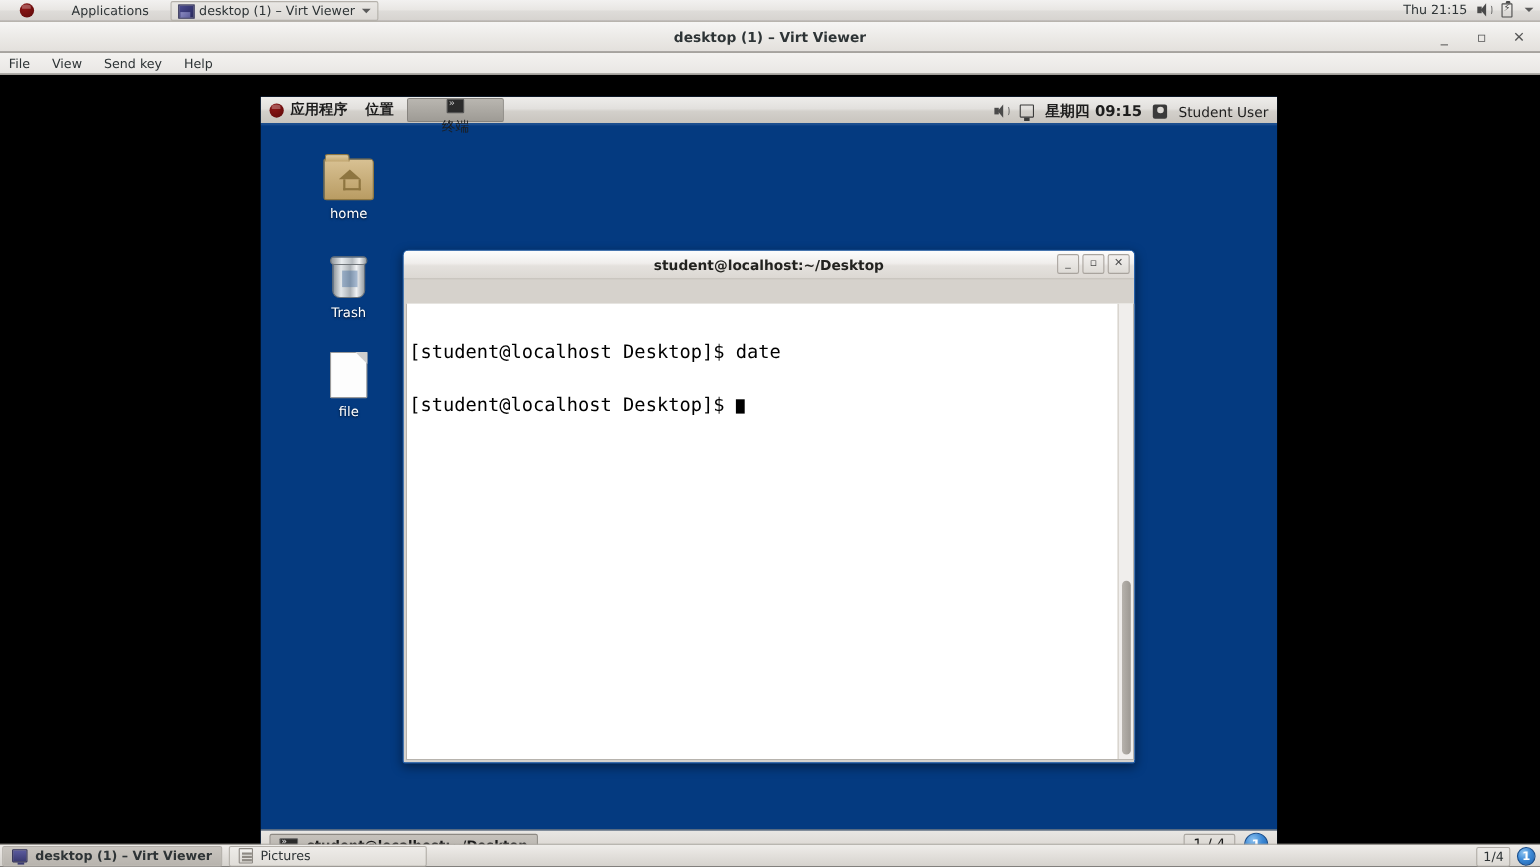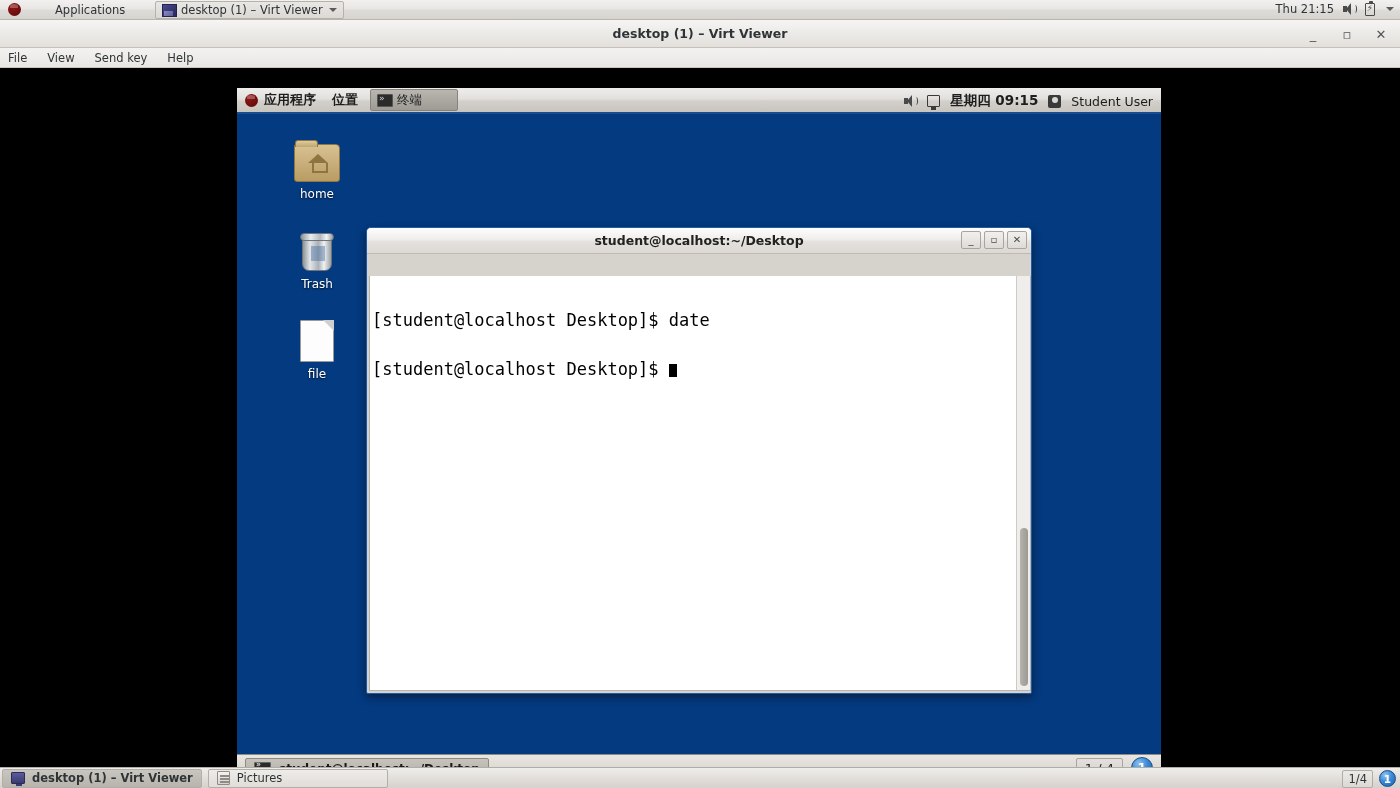--- a/index.html
+++ b/index.html
@@ -17,21 +17,21 @@
     background: linear-gradient(to bottom, #f2f1f0 0%, #e8e6e3 48%, #dedcd9 52%, #d6d3cf 100%);
     border-bottom: 1px solid #b8b4ae;
     display: flex; align-items: center;
     font-size: 11.5px; color: #2e3436;
   }
   .htp-item {
     display: flex; align-items: center; gap: 5px;
     padding: 0 7px; height: 20px; line-height: 20px;
     white-space: nowrap;
   }
-  .htp-item.app { padding-left: 8px; gap: 34px; }
+  .htp-item.app { padding-left: 18px; gap: 34px; }
   .fedora-logo {
     width: 13px; height: 13px; border-radius: 50%;
     background: radial-gradient(circle at 35% 30%, #8e1616 0%, #6b0d0d 70%, #3b0606 100%);
     position: relative; flex: 0 0 auto;
   }
   .fedora-logo::after {
     content: ""; position: absolute; left: 2px; top: 1px;
     width: 8px; height: 4px; border-radius: 50% 50% 0 0;
     background: rgba(255,255,255,0.28);
   }
@@ -138,20 +138,21 @@
     display: flex; align-items: center; gap: 6px;
     padding: 0 8px; height: 24px; font-weight: bold;
   }
   .g-menu .txt { font-family: "DejaVu Sans", sans-serif; font-size: 13px; }
   .g-winitem {
     display: flex; align-items: center; gap: 4px;
     height: 22px; margin-left: 4px; padding: 0 6px;
     background: linear-gradient(to bottom,#b9b6b0,#9e9b95);
     border: 1px solid #86837e; border-radius: 2px;
     min-width: 88px;
+    flex-direction: column;
   }
   .term-mini {
     width: 16px; height: 13px; flex: 0 0 auto;
     background: #2b2b2b; border: 1px solid #555; border-radius: 1px;
     position: relative;
   }
   .term-mini::after {
     content: "»"; position: absolute; left: 1px; top: -2px;
     font-size: 9px; color: #ddd; font-family: "DejaVu Sans Mono", monospace;
   }

